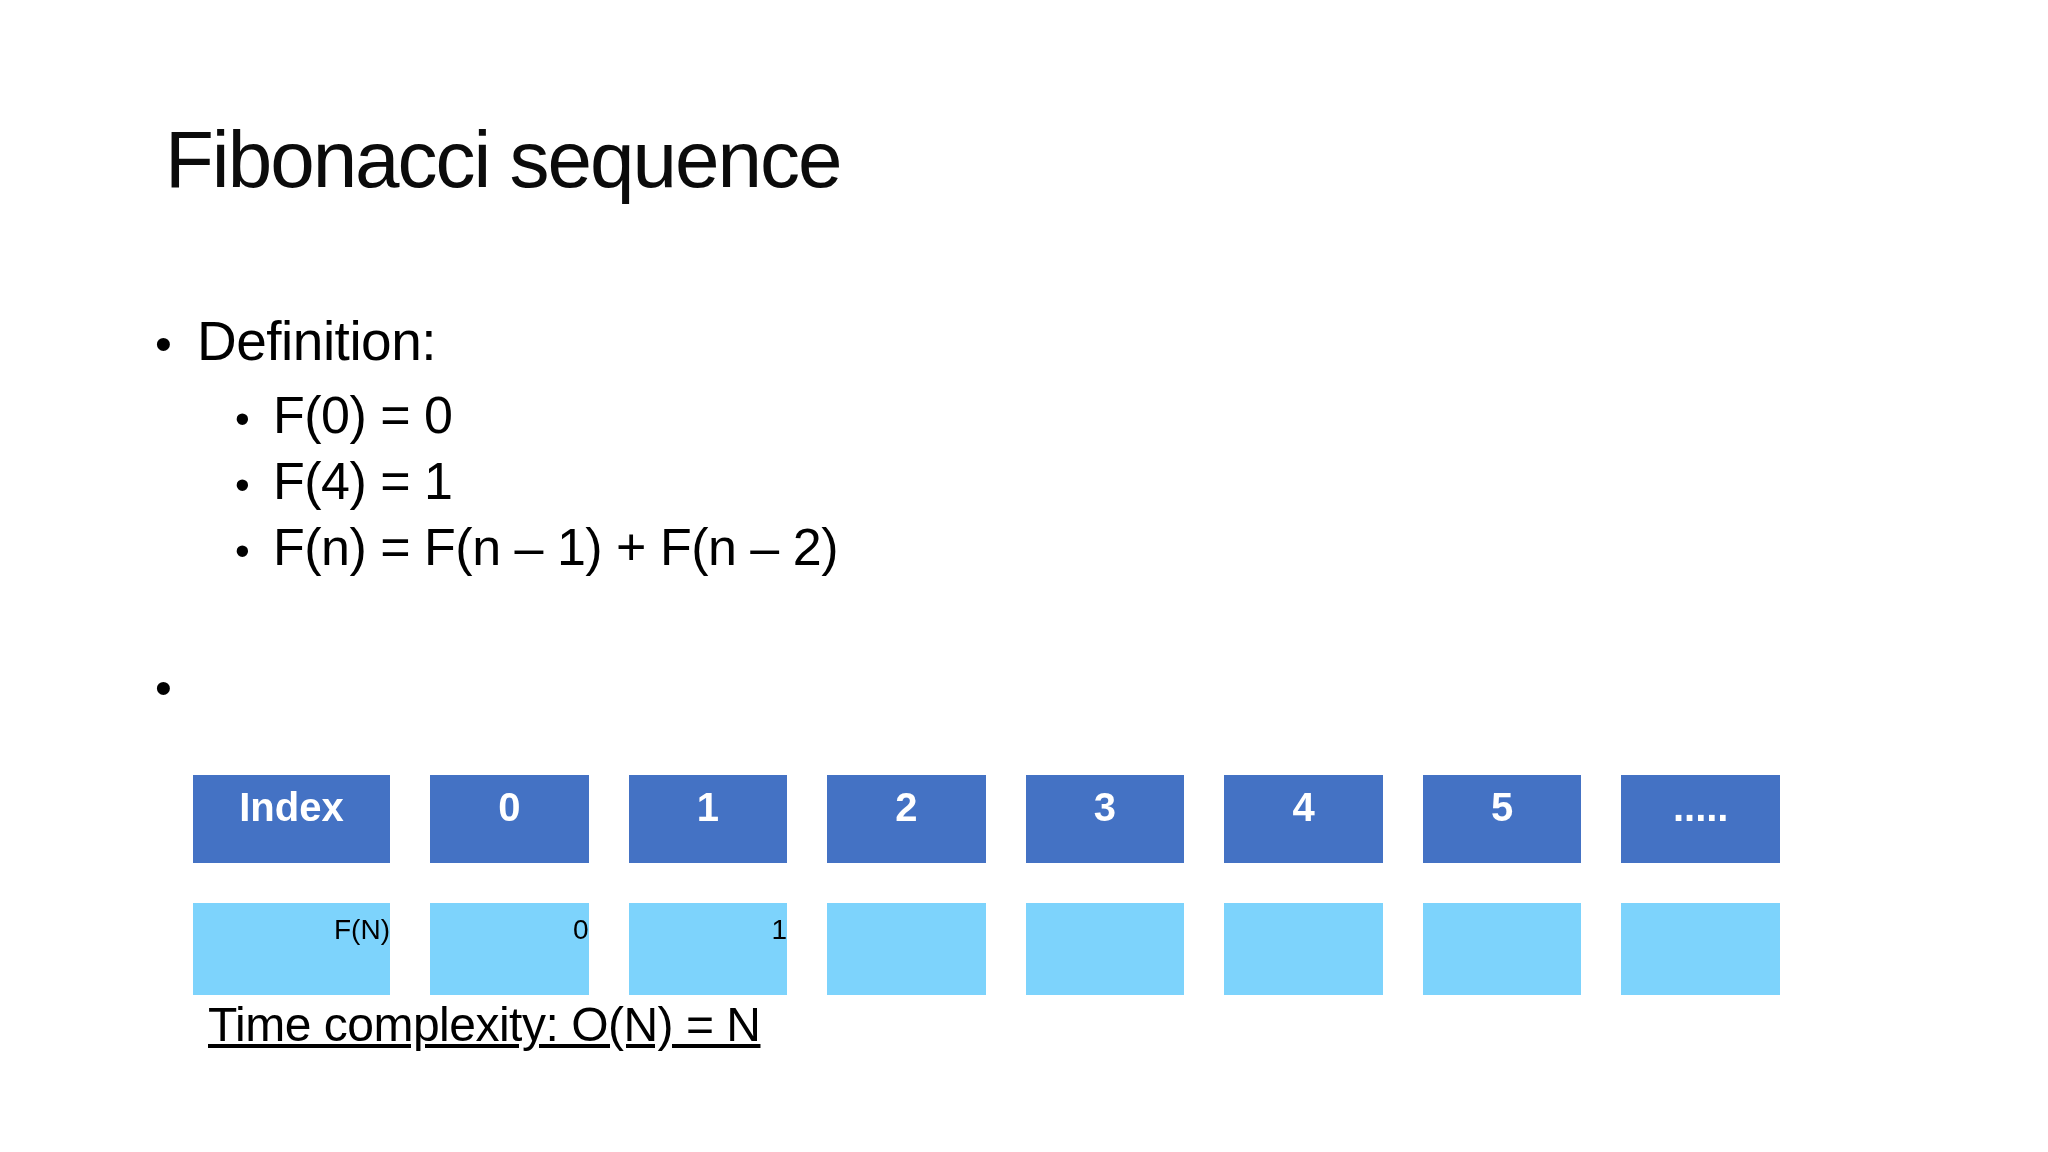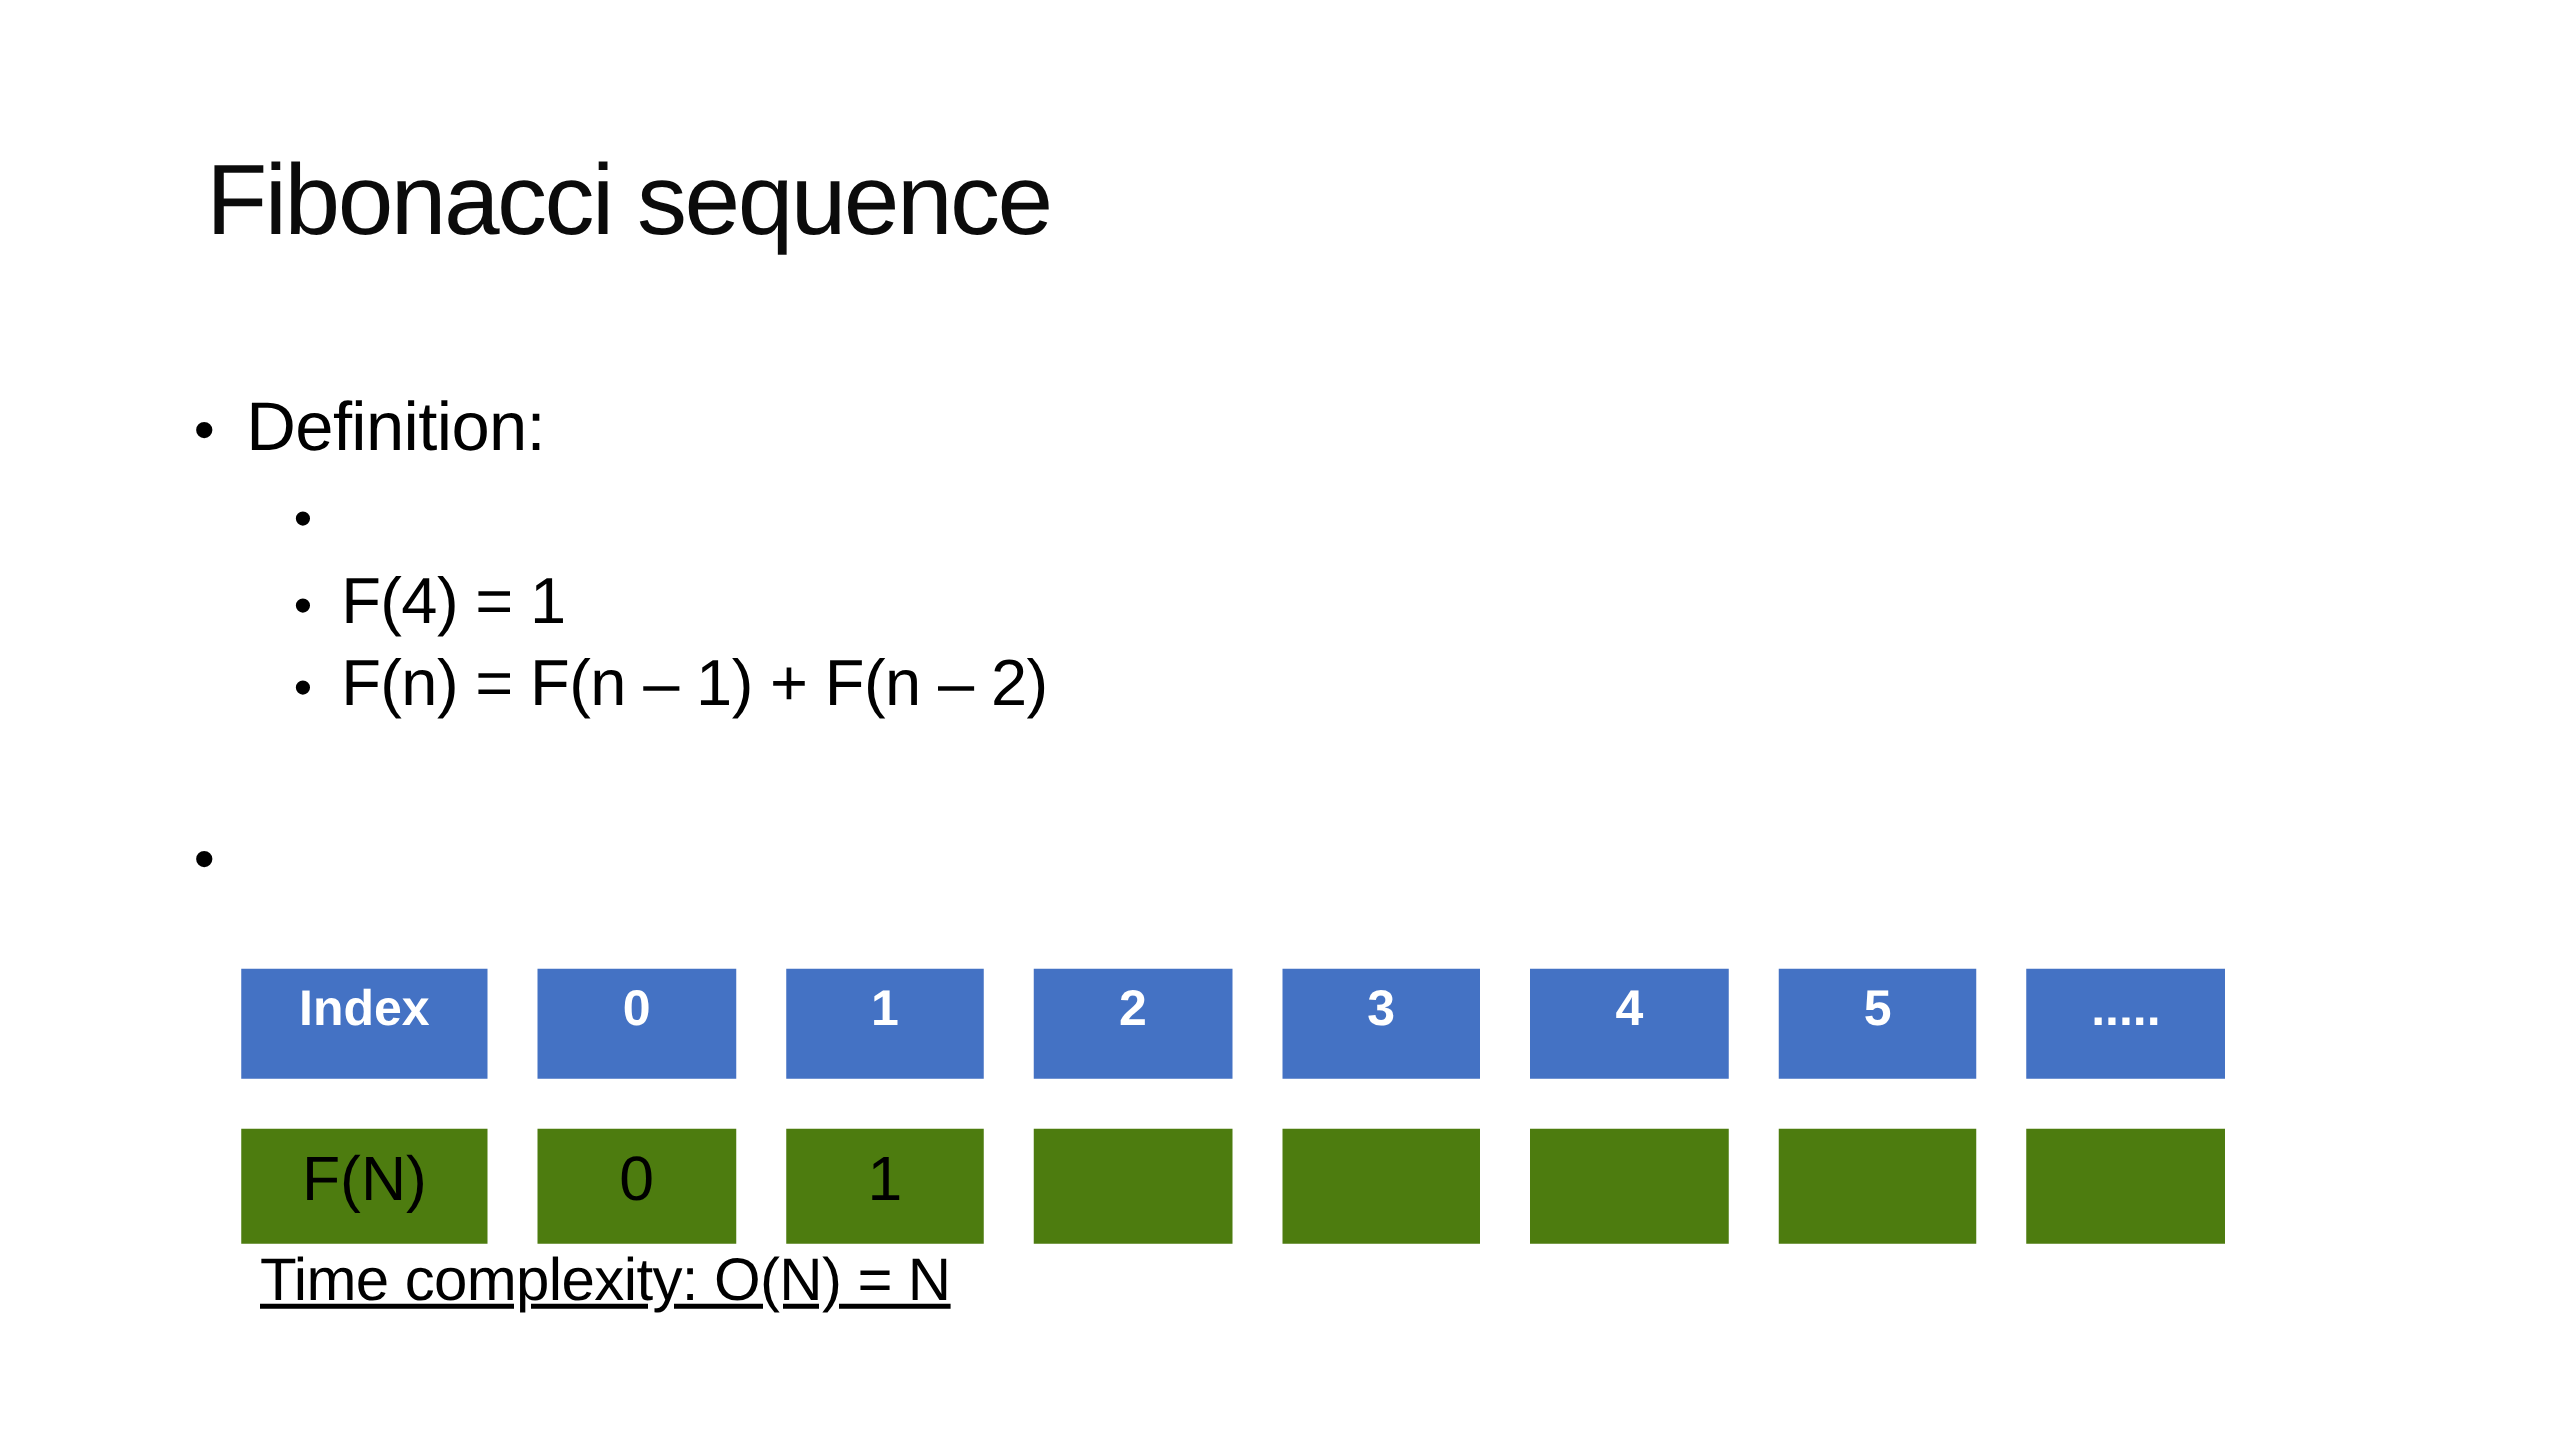--- a/index.html
+++ b/index.html
@@ -40,23 +40,23 @@
     grid-template-columns:197px repeat(7,1fr);
     grid-template-rows:88px 92px;
     column-gap:3px;row-gap:3px;gap:40px;
   }
   .ftable .hc{
     background:#4472C4;color:#ffffff;
     font-weight:bold;font-size:40px;line-height:1.2;
     text-align:center;padding-top:8px;box-sizing:border-box;
   }
   .ftable .dc{
-    background:#4d7c0f;color:#000000;
-    font-size:50px;line-height:1.2;
-    text-align:center;padding-top:10px;box-sizing:border-box;
+    background:#7dd3fc;color:#000000;
+    font-size:28px;line-height:1.2;
+    text-align:right;padding-top:10px;box-sizing:border-box;
   }
   
   .footnote{
     position:absolute;left:208px;top:1000px;
     font-size:48px;line-height:50px;letter-spacing:-0.5px;text-decoration:underline;
   }
 </style>
 </head>
 <body>
 
@@ -65,20 +65,21 @@
   <div class="title">Fibonacci sequence</div>
 
   <div class="l1 definition">
     <span class="bullet">•</span>
     <span>Definition:</span>
   </div>
 
   <div class="l2-list">
     <div class="l2">
       <span class="bullet">•</span>
+      <span>F(0) = 0</span>
     </div>
     <div class="l2">
       <span class="bullet">•</span>
       <span>F(4) = 1</span>
     </div>
     <div class="l2">
       <span class="bullet">•</span>
       <span>F(n) = F(n – 1) + F(n – 2)</span>
     </div>
   </div>

